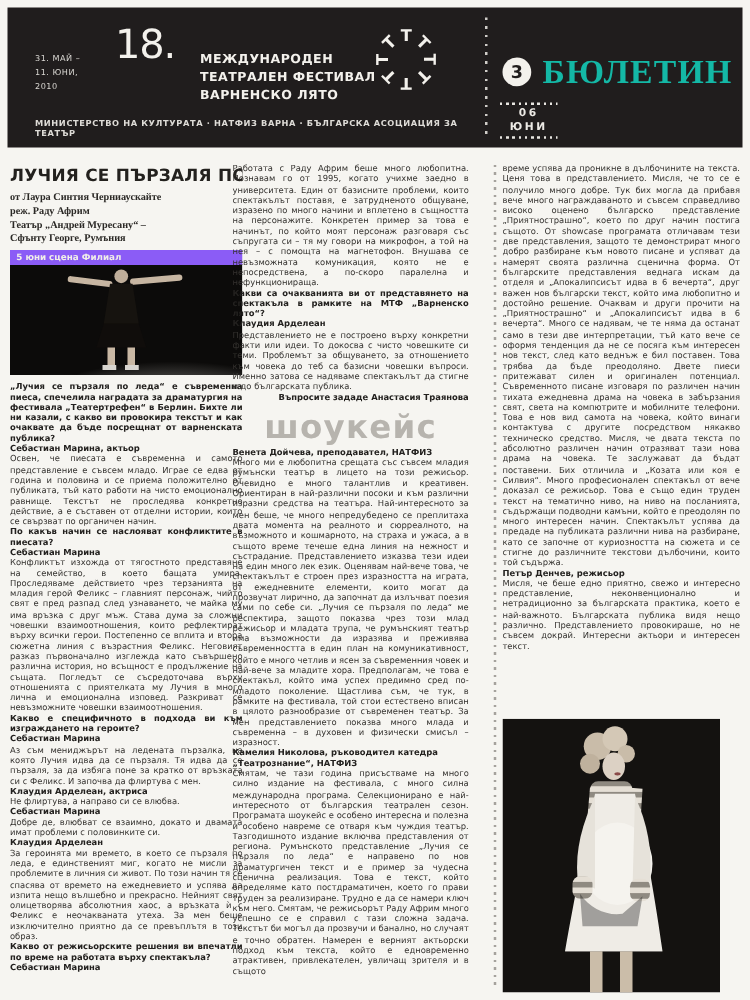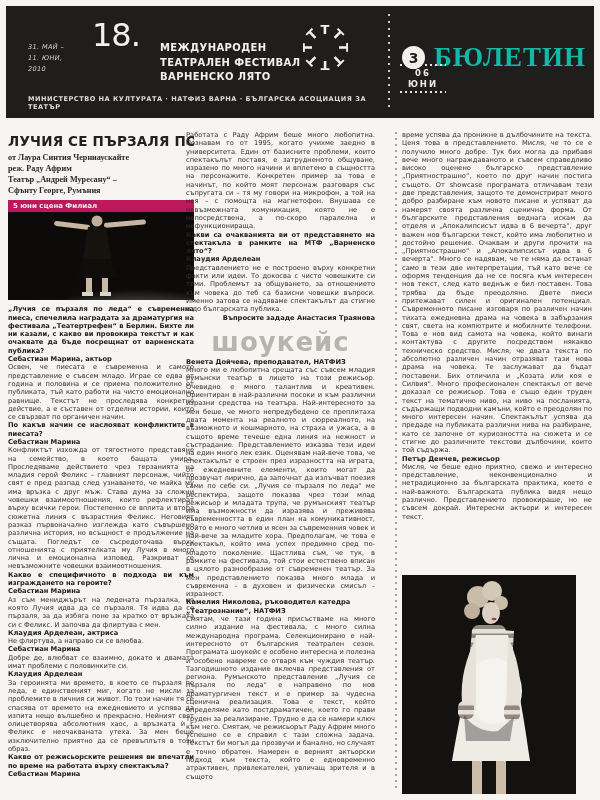--- a/index.html
+++ b/index.html
@@ -3,57 +3,57 @@
 <meta charset="utf-8">
 <style>
   html,body{margin:0;padding:0;}
   body{
     width:600px;height:800px;position:relative;overflow:hidden;
     background:#f6f5f1;color:#33312e;
     font-family:"DejaVu Sans",sans-serif;
   }
   
   .header{position:absolute;left:6px;top:6px;right:6px;height:112px;background:#201d1d;color:#f3f1ec;}
-  .dates{position:absolute;left:22px;top:36px;font-size:6.5px;line-height:1.7;color:#d9d7d2;letter-spacing:.4px;font-style:italic;}
+  .dates{position:absolute;left:22px;top:36px;font-size:6.5px;line-height:1.7;color:#d9d7d2;letter-spacing:.4px;}
   .big18{position:absolute;left:86px;top:10px;font-size:32px;font-weight:400;color:#f3f1ec;letter-spacing:-1px;font-family:"DejaVu Sans",sans-serif;}
   .fest-title{position:absolute;left:154px;top:35px;font-size:10px;font-weight:700;line-height:1.45;letter-spacing:.4px;color:#f3f1ec;}
   .logo{position:absolute;left:292px;top:16px;width:54px;height:54px;}
   .logo span{position:absolute;left:50%;top:50%;width:12px;margin-left:-6px;margin-top:-8px;text-align:center;
     font-size:13px;font-weight:700;color:#f3f1ec;line-height:1;}
   .logo span:nth-child(1){transform:rotate(0deg)   translateY(-18px);}
   .logo span:nth-child(2){transform:rotate(45deg)  translateY(-18px);}
   .logo span:nth-child(3){transform:rotate(90deg)  translateY(-18px);}
   .logo span:nth-child(4){transform:rotate(135deg) translateY(-18px);}
   .logo span:nth-child(5){transform:rotate(180deg) translateY(-18px);}
   .logo span:nth-child(6){transform:rotate(225deg) translateY(-18px);}
   .logo span:nth-child(7){transform:rotate(270deg) translateY(-18px);}
   .logo span:nth-child(8){transform:rotate(315deg) translateY(-18px);}
   .hdr-divider{position:absolute;left:382px;top:8px;bottom:8px;width:2px;
     background:repeating-linear-gradient(180deg,#cfcdc8 0 2px,transparent 2px 7px);}
   .issue-top{position:absolute;left:396px;top:36px;display:flex;align-items:center;}
   .issue-circle{width:23px;height:23px;border-radius:50%;background:#f3f1ec;color:#201d1d;
     display:flex;align-items:center;justify-content:center;font-size:14px;font-weight:700;}
   .issue-label{margin-left:9px;font-family:"Liberation Serif","DejaVu Serif",serif;font-weight:700;
     font-size:27px;letter-spacing:1px;color:#14b8a6;}
-  .issue-date{position:absolute;left:394px;top:56px;width:46px;text-align:center;}
+  .issue-date{position:absolute;left:394px;top:74px;width:46px;text-align:center;}
   .dotrow{height:2px;margin:2px 0;background:repeating-linear-gradient(90deg,#e8e6e1 0 2px,transparent 2px 5px);}
   .issue-date .day,.issue-date .month{font-size:8.5px;font-weight:700;letter-spacing:2px;color:#eceae5;line-height:1.25;}
   .organizers{position:absolute;left:22px;bottom:7px;width:355px;font-size:6.6px;font-weight:700;
     letter-spacing:.5px;color:#dedcd7;}
   
   .col{position:absolute;top:131px;height:664px;overflow:hidden;}
   #col1{left:8px;width:186px;top:133px;}
   #col2{left:186px;width:189px;}
   #col3{left:402px;width:190px;height:438px;}
   .col-divider{position:absolute;left:395px;top:132px;height:660px;width:2px;
     background:repeating-linear-gradient(180deg,#a5a29d 0 2px,transparent 2px 6px);}
   h1.article-title{margin:0 0 3px;font-size:13.5px;font-weight:700;letter-spacing:.2px;white-space:nowrap;color:#23211e;}
   .byline{font-size:8.2px;font-weight:700;line-height:1.35;color:#2b2926;margin-bottom:4px;font-family:Liberation Serif, serif;}
   figure{margin:0 0 5px;}
-  figcaption{background:#be185d;color:#f1efe9;font-size:7px;font-weight:700;padding:2px 5px;}
+  figcaption{background:#8b5cf6;color:#f1efe9;font-size:7px;font-weight:700;padding:2px 5px;}
   figure svg{display:block;width:100%;}
   .seg{margin:0;font-size:6.7px;line-height:1.24;text-align:justify;color:#34322f;}
   .seg.q{font-weight:700;color:#23211f;}
   .seg.speaker{font-weight:700;color:#23211f;text-align:left;}
   .seg.credit{font-weight:700;text-align:right;color:#23211f;}
   .showcase-head{display:flex;align-items:center;margin:7px 0 3px;flex-direction:column;}
   .showcase-word{font-size:26px;font-weight:700;letter-spacing:1px;color:#b7b4ae;line-height:1;}
   .showcase-bar{flex:1;height:7px;margin-left:7px;background:linear-gradient(90deg,#96938e,#c6c4bf);}
   .photo2{position:absolute;left:402px;top:575px;width:174px;height:219px;}
   .photo2 svg{display:block;width:100%;height:100%;}

